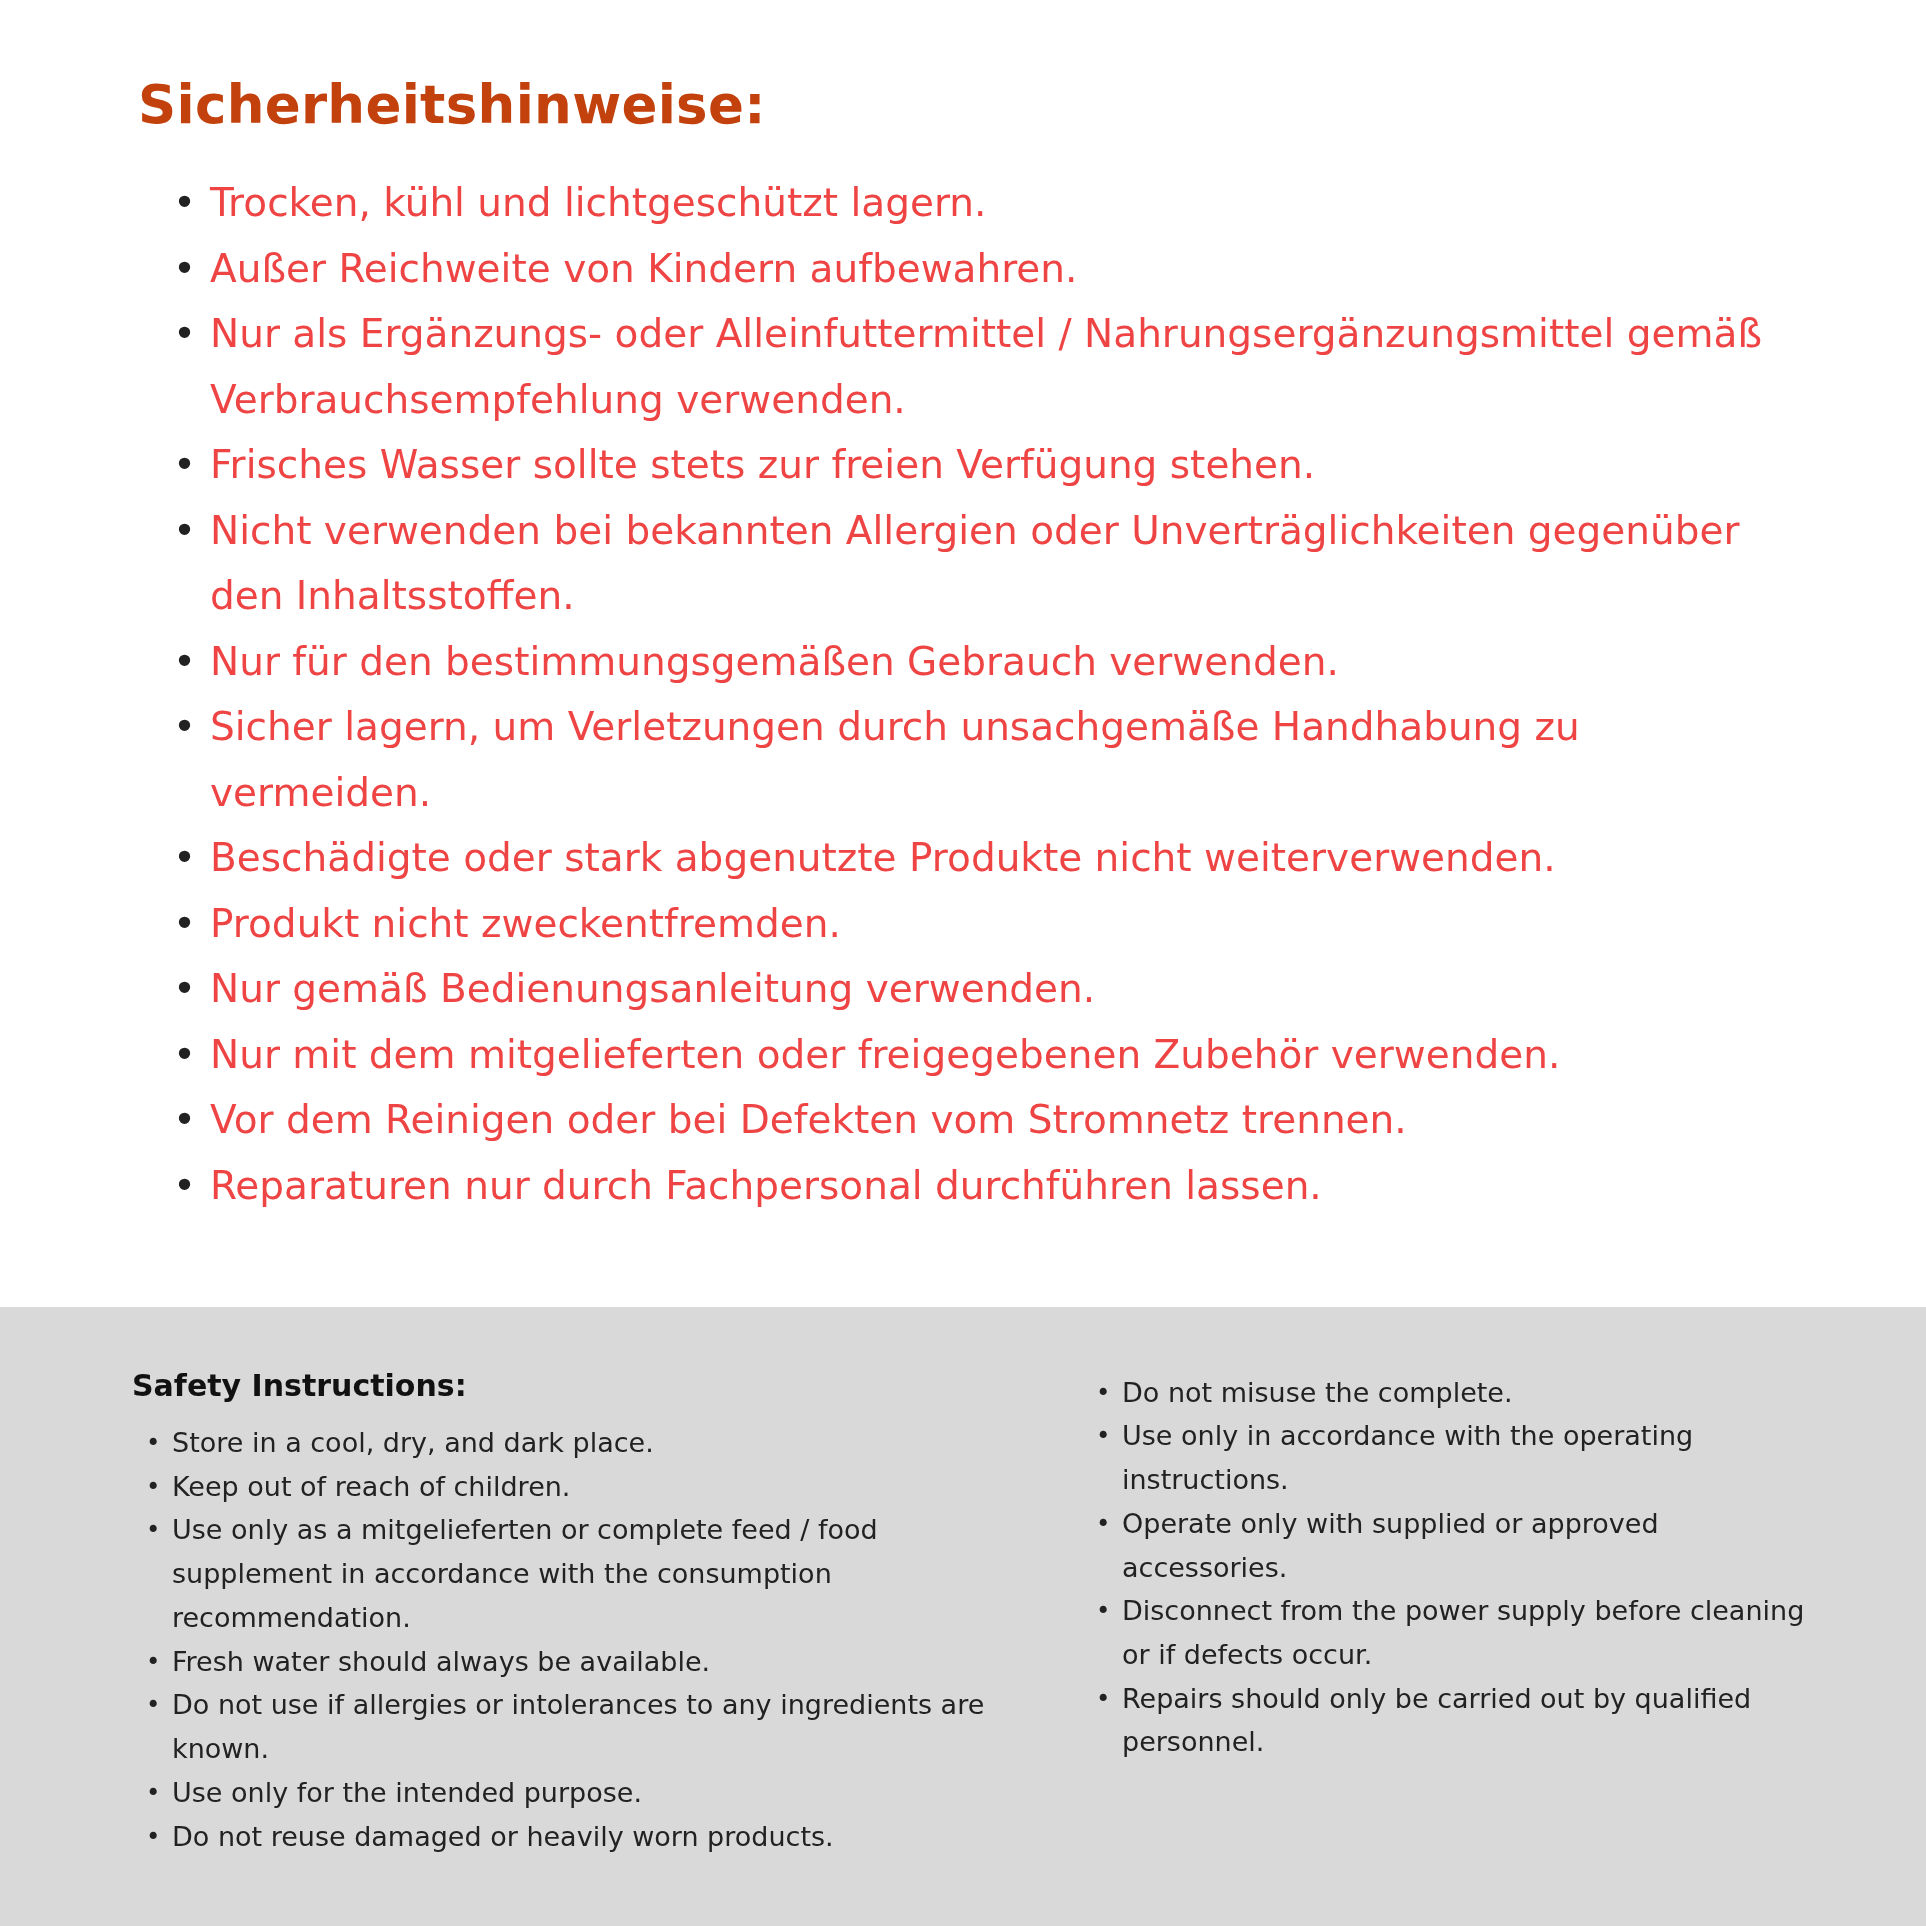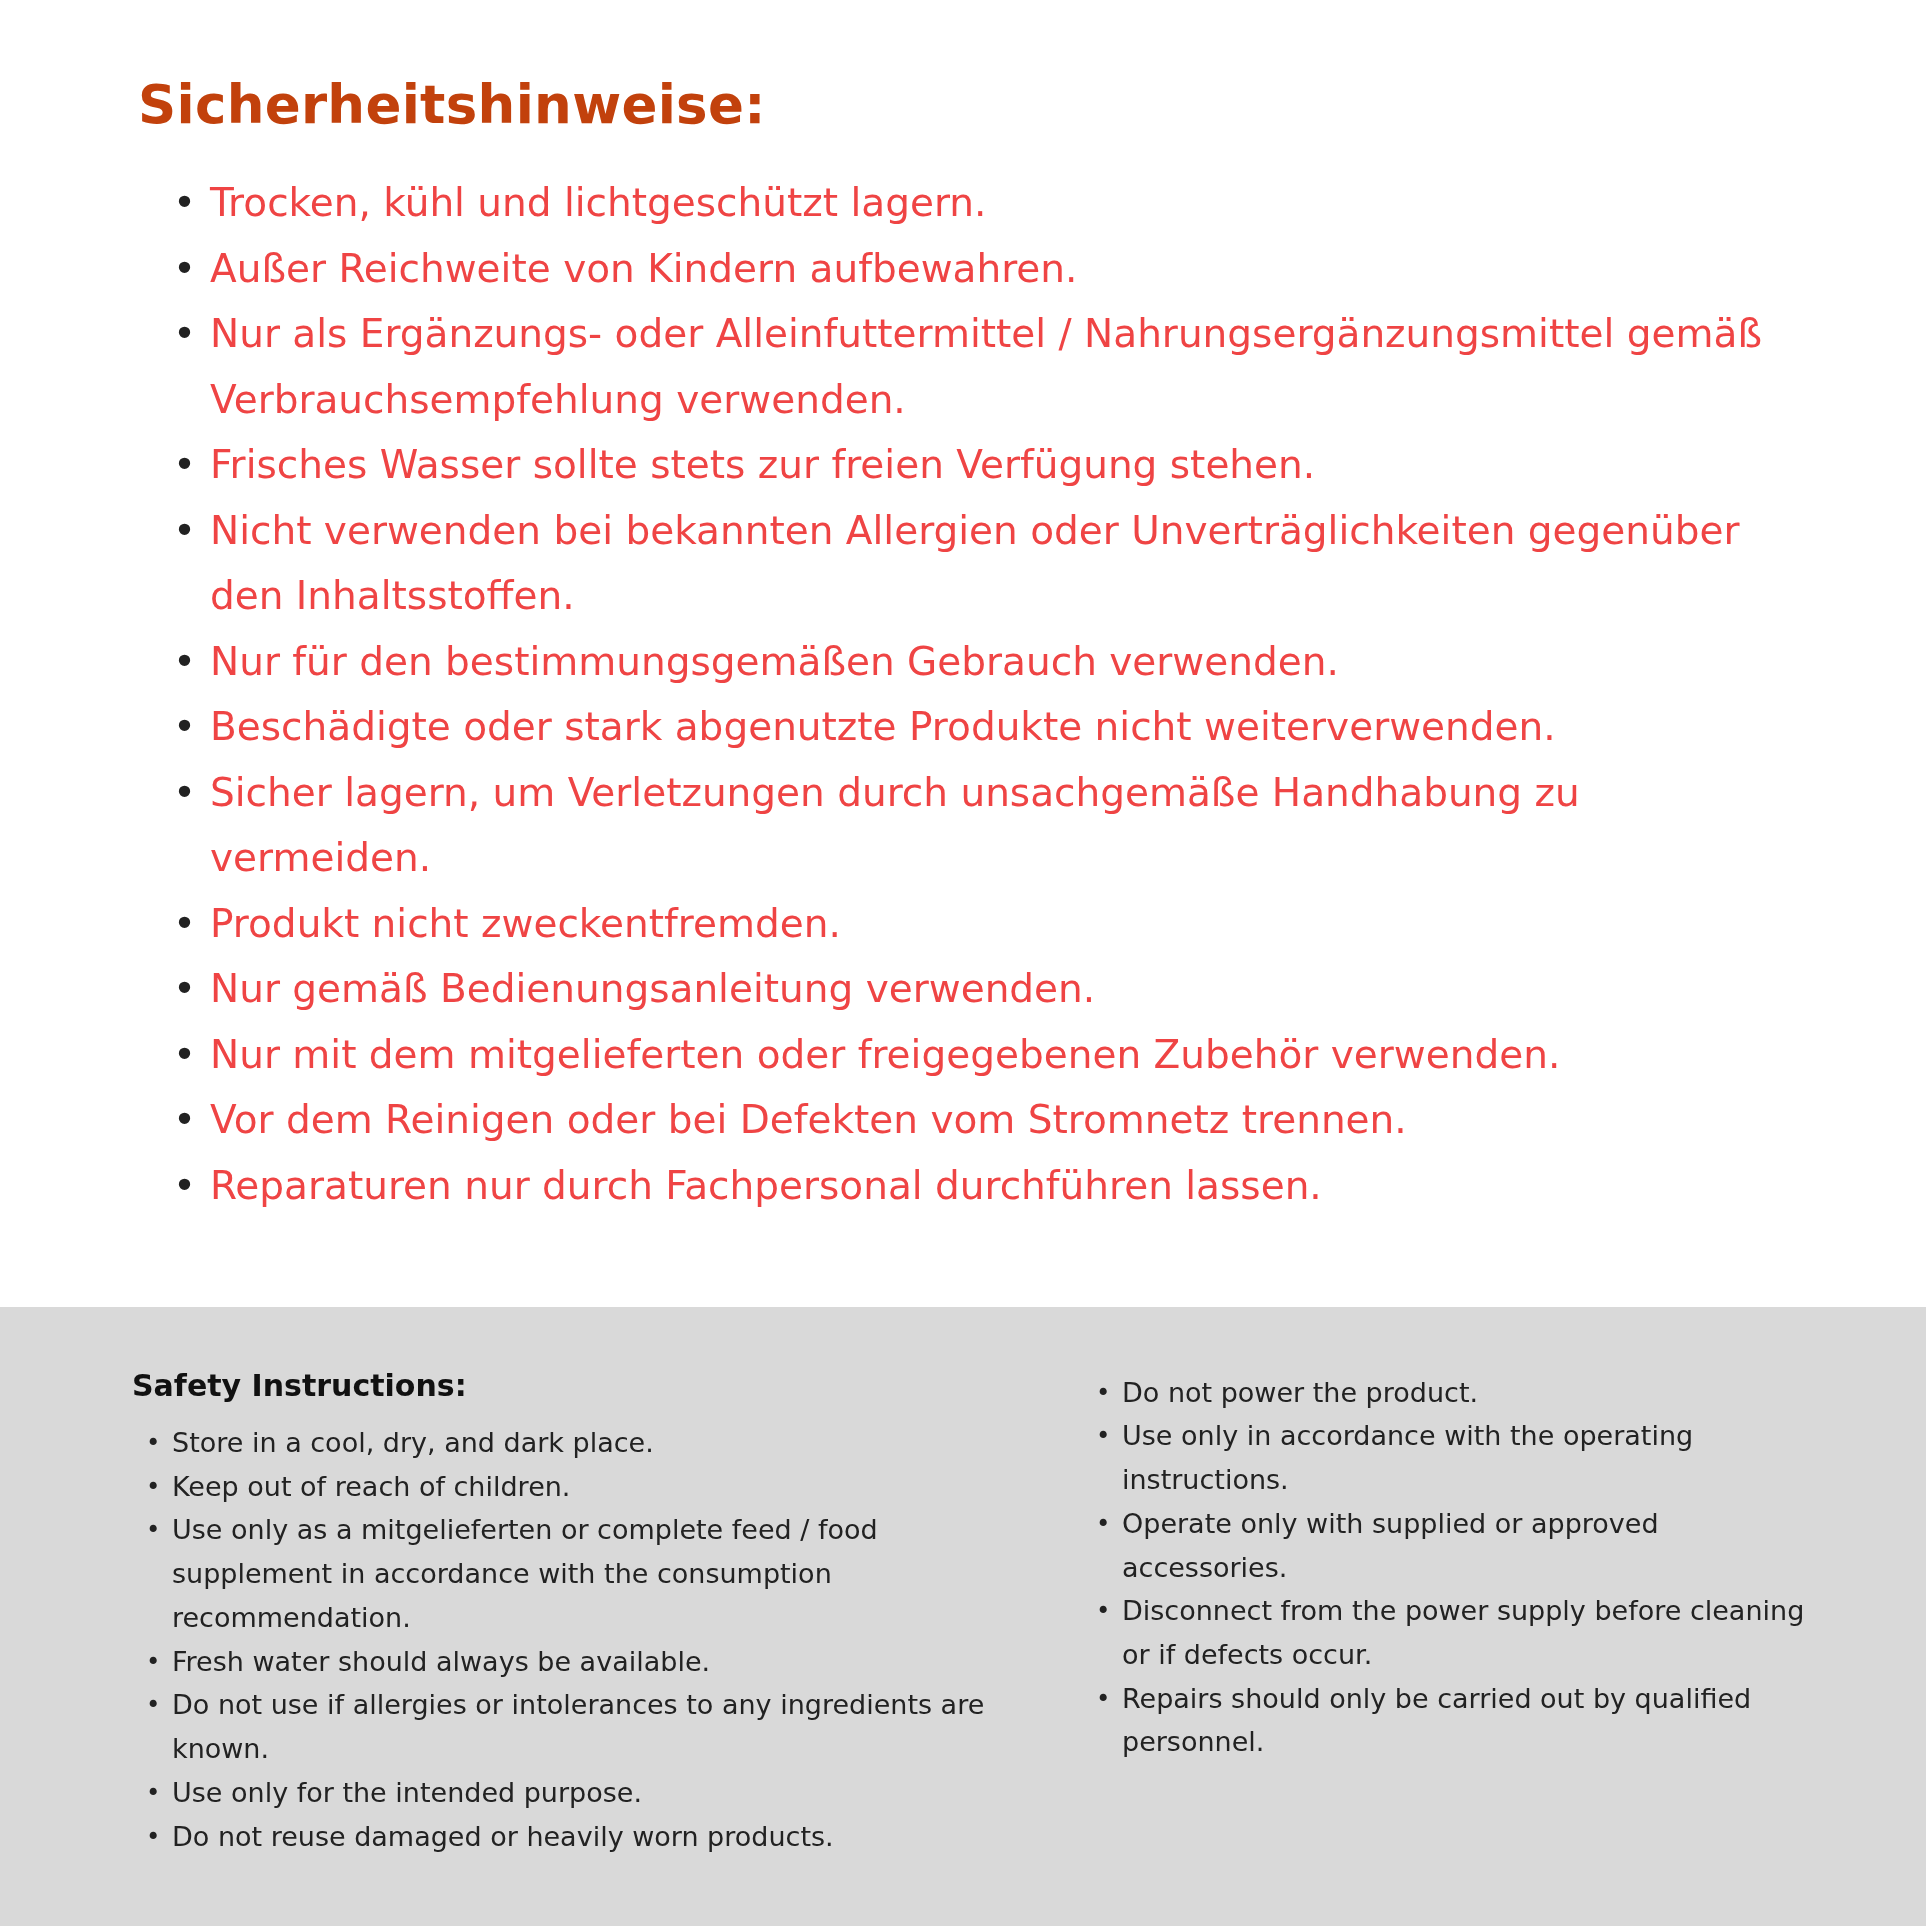--- a/index.html
+++ b/index.html
@@ -121,22 +121,22 @@
 
   <section class="section-de">
     <h1 class="de-title">Sicherheitshinweise:</h1>
     <div class="de-list">
       <div class="de-item">Trocken, kühl und lichtgeschützt lagern.</div>
       <div class="de-item">Außer Reichweite von Kindern aufbewahren.</div>
       <div class="de-item">Nur als Ergänzungs- oder Alleinfuttermittel / Nahrungsergänzungsmittel gemäß Verbrauchsempfehlung verwenden.</div>
       <div class="de-item">Frisches Wasser sollte stets zur freien Verfügung stehen.</div>
       <div class="de-item">Nicht verwenden bei bekannten Allergien oder Unverträglichkeiten gegenüber den Inhaltsstoffen.</div>
       <div class="de-item">Nur für den bestimmungsgemäßen Gebrauch verwenden.</div>
+      <div class="de-item">Sicher lagern, um Verletzungen durch unsachgemäße Handhabung zu vermeiden.</div>
       <div class="de-item">Beschädigte oder stark abgenutzte Produkte nicht weiterverwenden.</div>
-      <div class="de-item">Sicher lagern, um Verletzungen durch unsachgemäße Handhabung zu vermeiden.</div>
       <div class="de-item">Produkt nicht zweckentfremden.</div>
       <div class="de-item">Nur gemäß Bedienungsanleitung verwenden.</div>
       <div class="de-item">Nur mit dem mitgelieferten oder freigegebenen Zubehör verwenden.</div>
       <div class="de-item">Vor dem Reinigen oder bei Defekten vom Stromnetz trennen.</div>
       <div class="de-item">Reparaturen nur durch Fachpersonal durchführen lassen.</div>
     </div>
   </section>
 
   <section class="section-en">
 
@@ -148,21 +148,21 @@
         <div class="en-item">Use only as a mitgelieferten or complete feed / food supplement in accordance with the consumption recommendation.</div>
         <div class="en-item">Fresh water should always be available.</div>
         <div class="en-item">Do not use if allergies or intolerances to any ingredients are known.</div>
         <div class="en-item">Use only for the intended purpose.</div>
         <div class="en-item">Do not reuse damaged or heavily worn products.</div>
       </div>
     </div>
 
     <div class="en-col en-col-right">
       <div class="en-list">
-        <div class="en-item">Do not power the product.</div>
+        <div class="en-item">Do not misuse the complete.</div>
         <div class="en-item">Use only in accordance with the operating instructions.</div>
         <div class="en-item">Operate only with supplied or approved accessories.</div>
         <div class="en-item">Disconnect from the power supply before cleaning or if defects occur.</div>
         <div class="en-item">Repairs should only be carried out by qualified personnel.</div>
       </div>
     </div>
 
   </section>
 
 </div>

